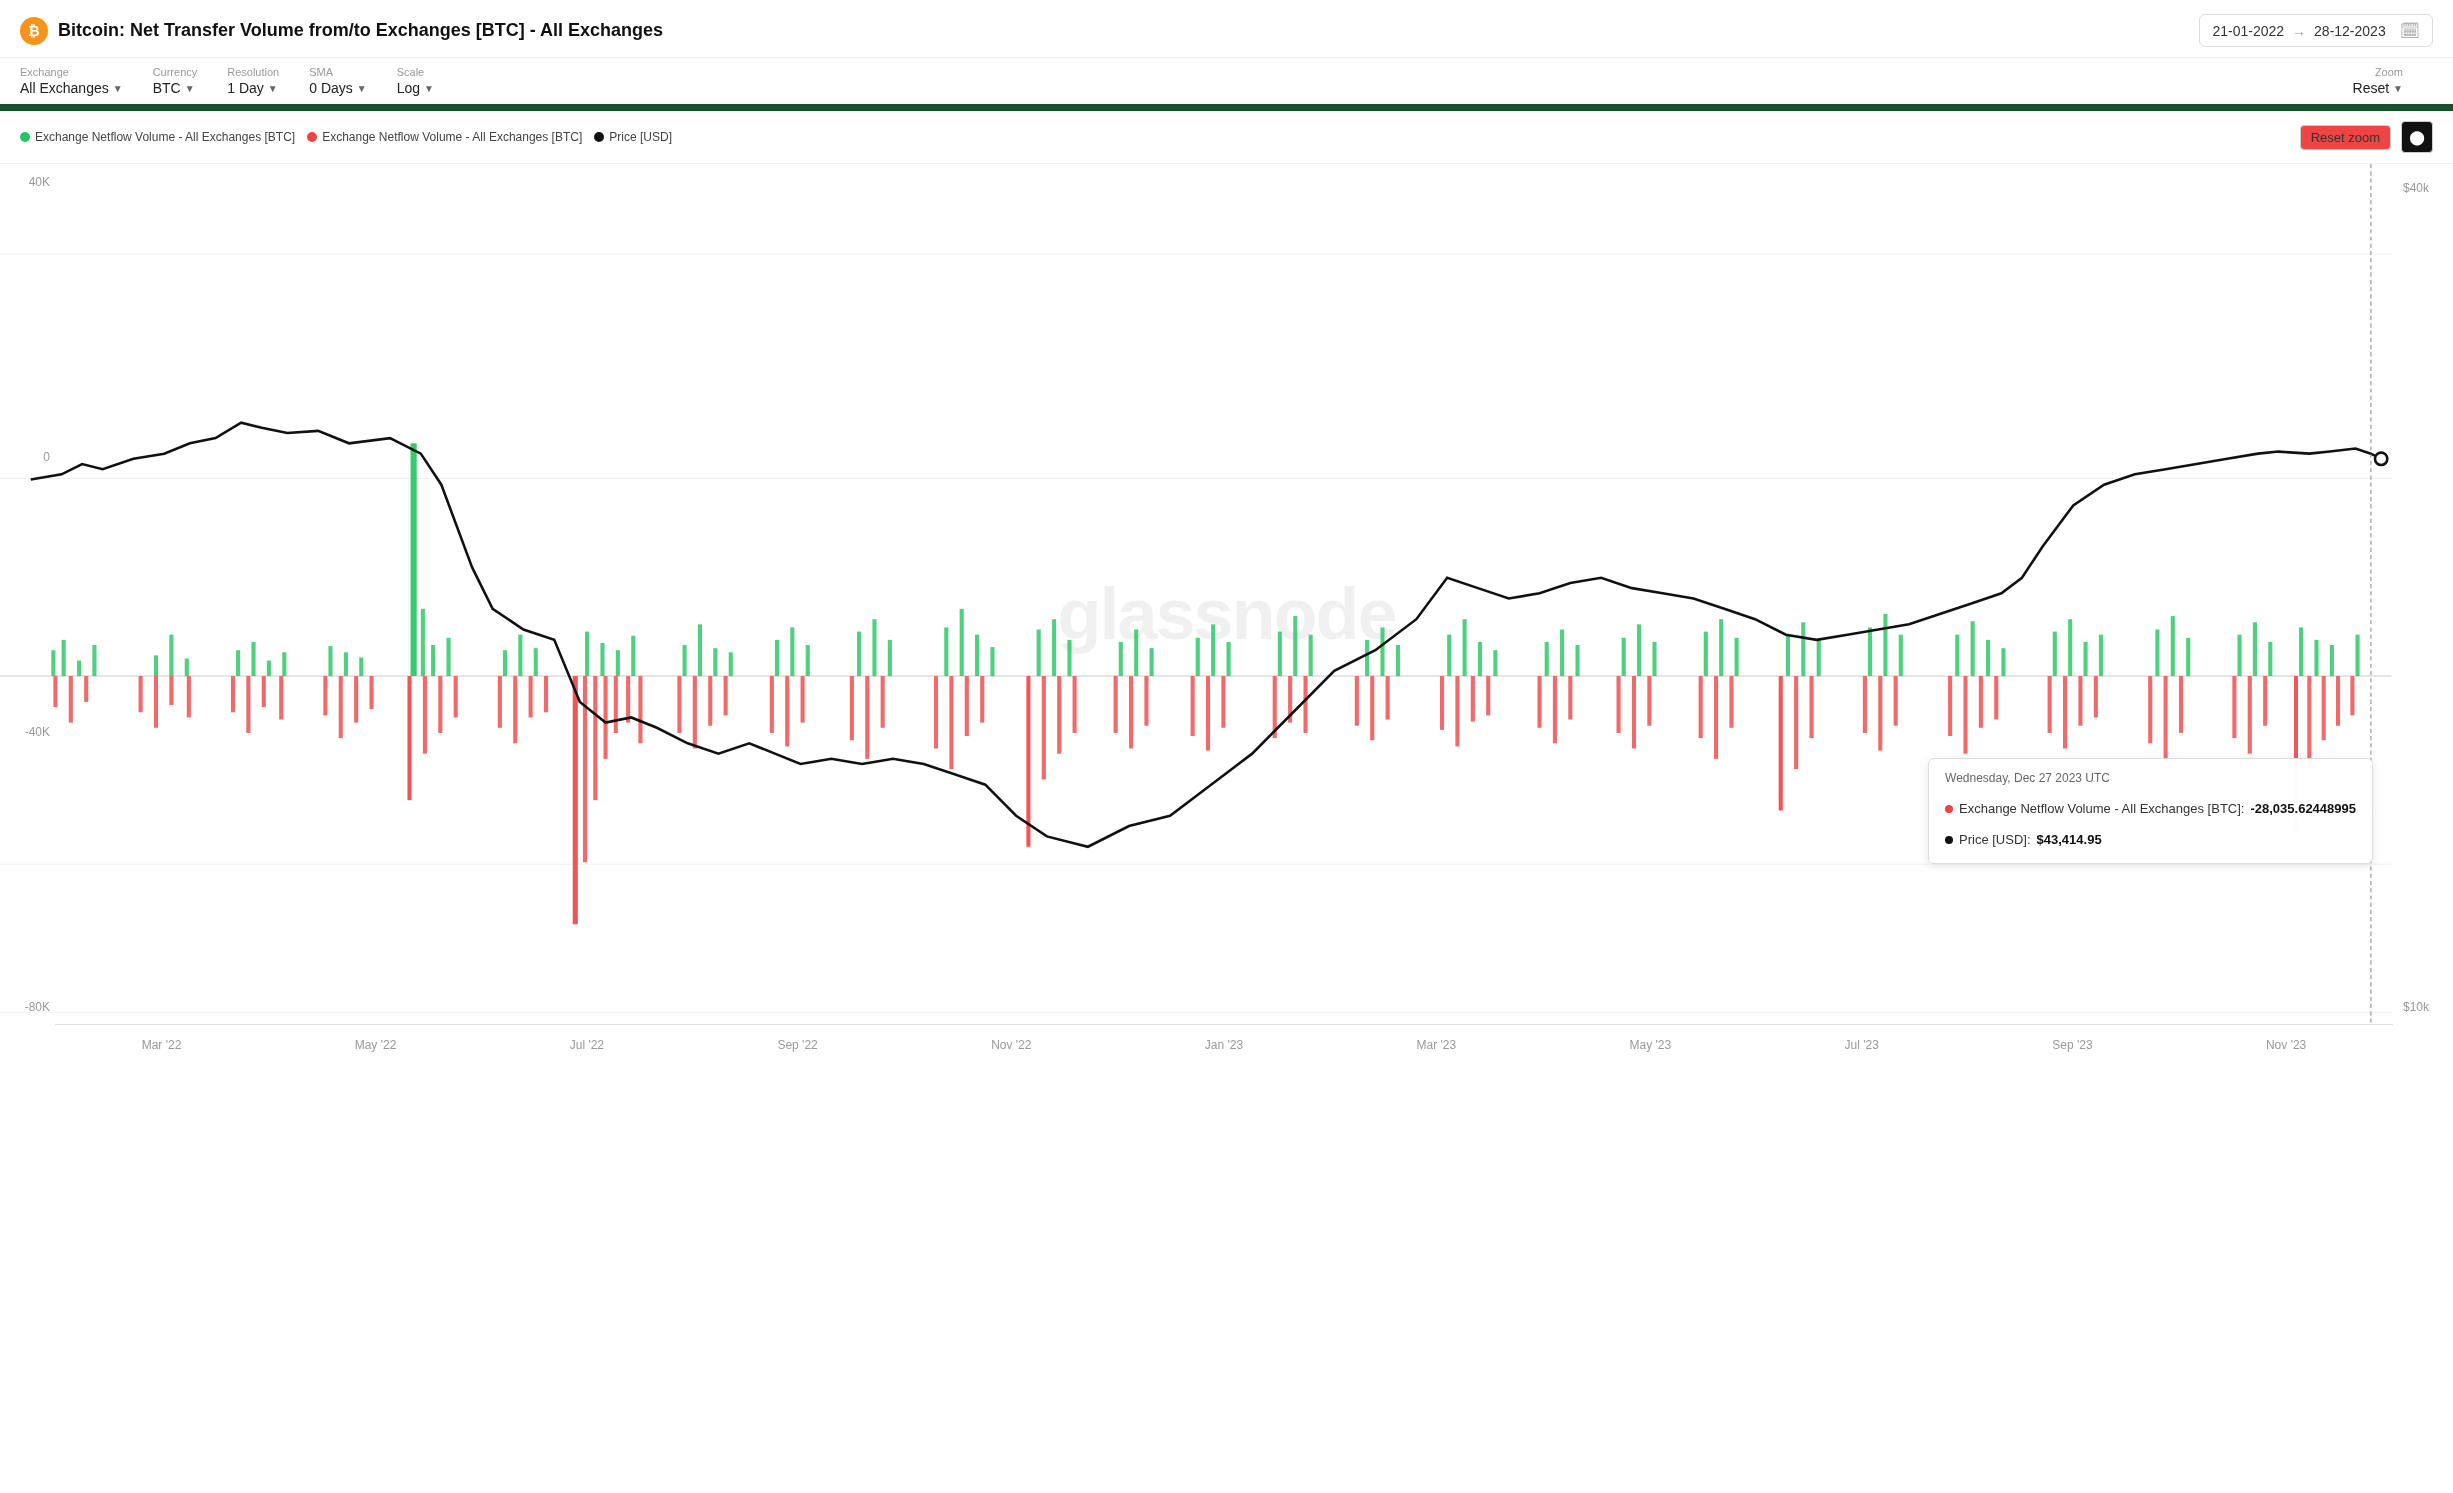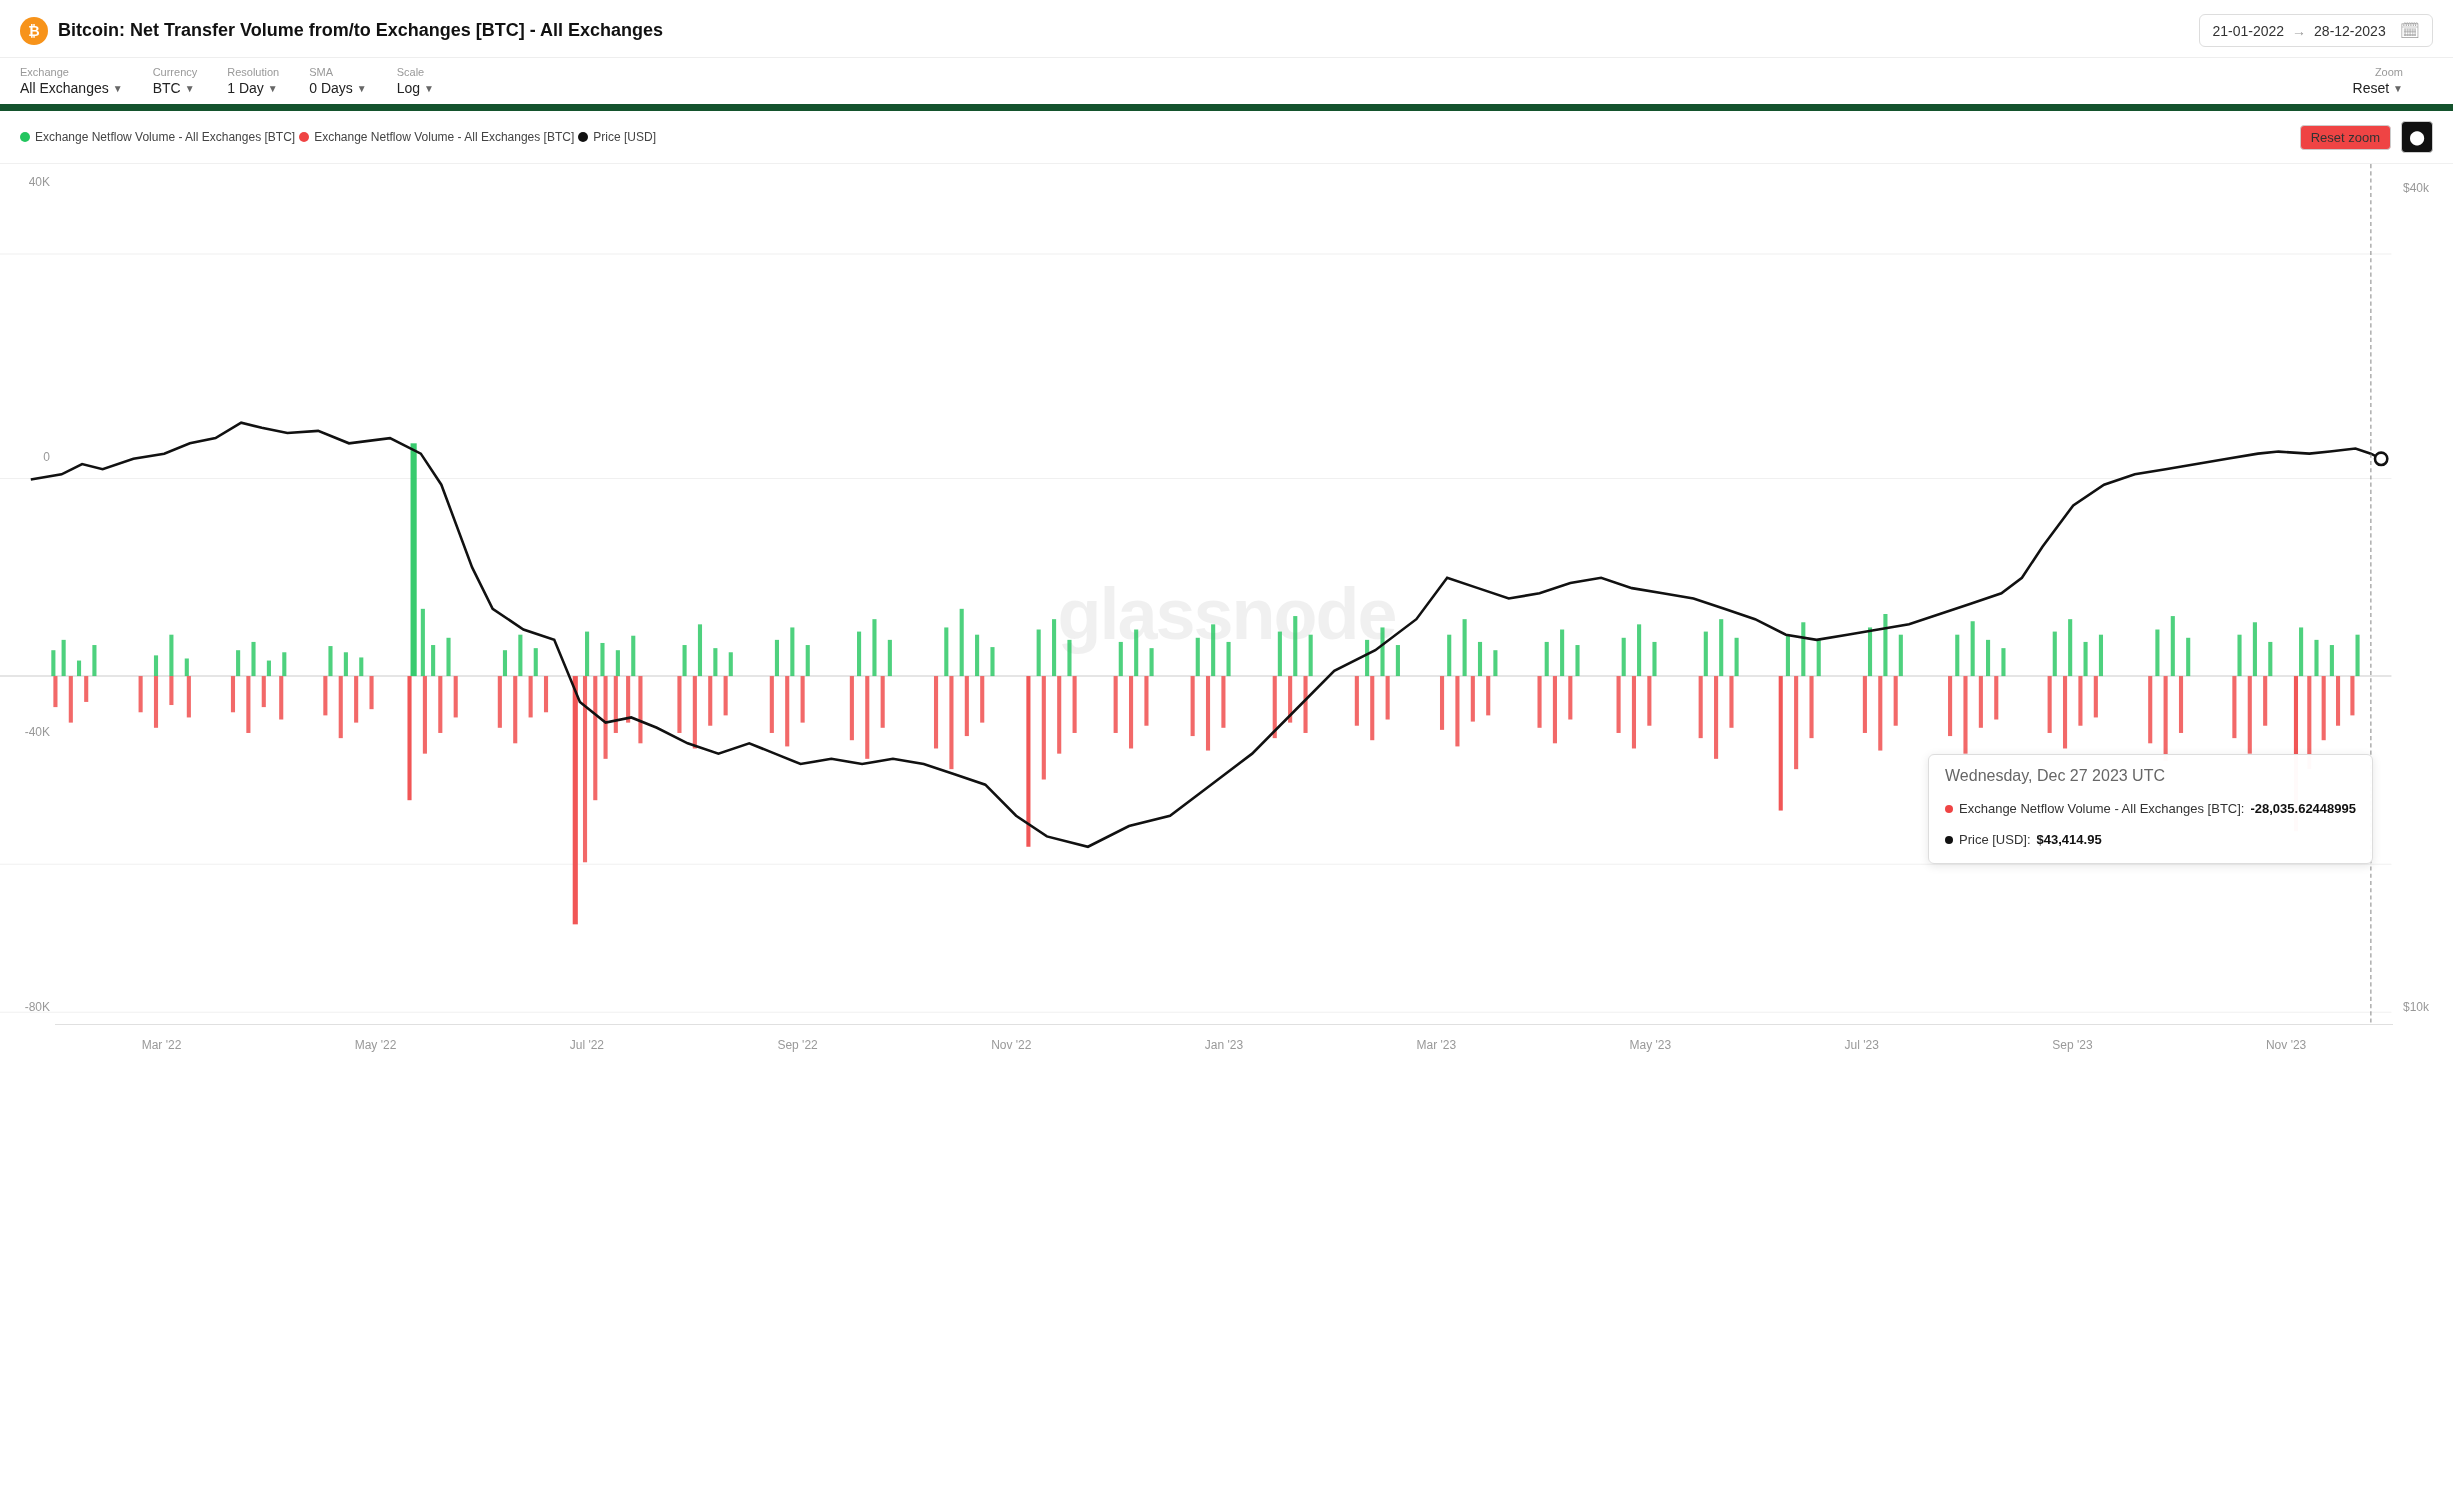--- a/index.html
+++ b/index.html
@@ -73,21 +73,21 @@
     .zoom-group {
       margin-left: auto;
       display: flex;
       flex-direction: column;
       align-items: flex-end;
     }
 
     .legend {
       display: flex;
       align-items: center;
-      gap: 4px;
+      gap: 12px;
       padding: 10px 20px;
       border-bottom: 1px solid #f0f0f0;
     }
     .legend-item {
       display: flex;
       align-items: center;
       gap: 5px;
       font-size: 12px;
       color: #444;
     }
@@ -148,21 +148,21 @@
       right: 80px;
       background: rgba(255,255,255,0.97);
       border: 1px solid #ddd;
       border-radius: 6px;
       padding: 12px 16px;
       font-size: 13px;
       box-shadow: 0 2px 10px rgba(0,0,0,0.1);
       z-index: 10;
     }
     .tooltip-date {
-      font-size: 16px;
+      font-size: 12px;
       color: #666;
       margin-bottom: 8px;
     }
     .tooltip-row {
       display: flex;
       align-items: center;
       gap: 6px;
       margin-bottom: 4px;
       font-size: 13px;
       margin-top: 16px;

